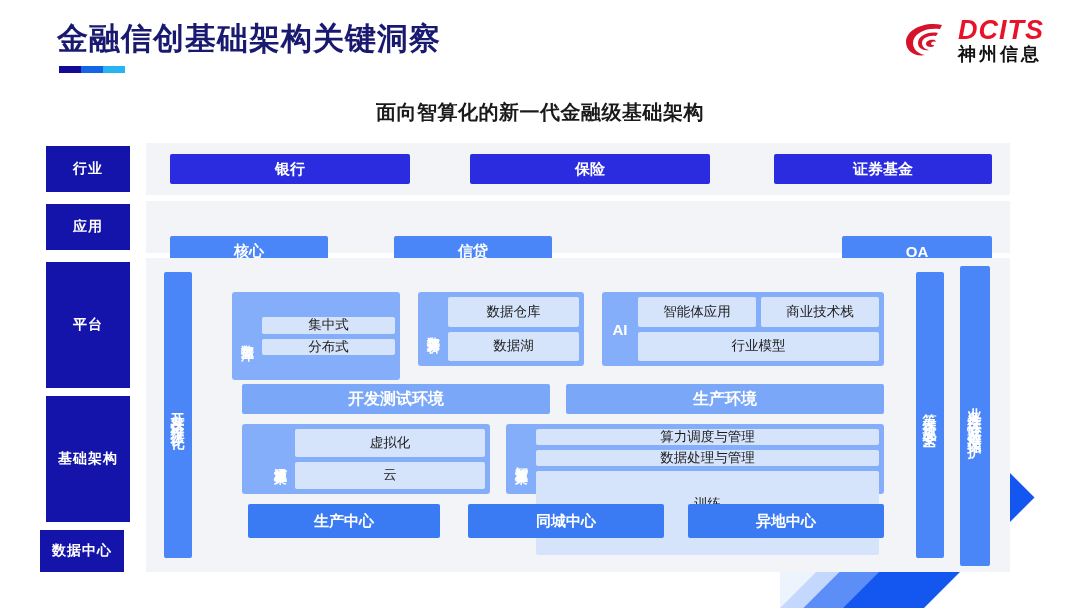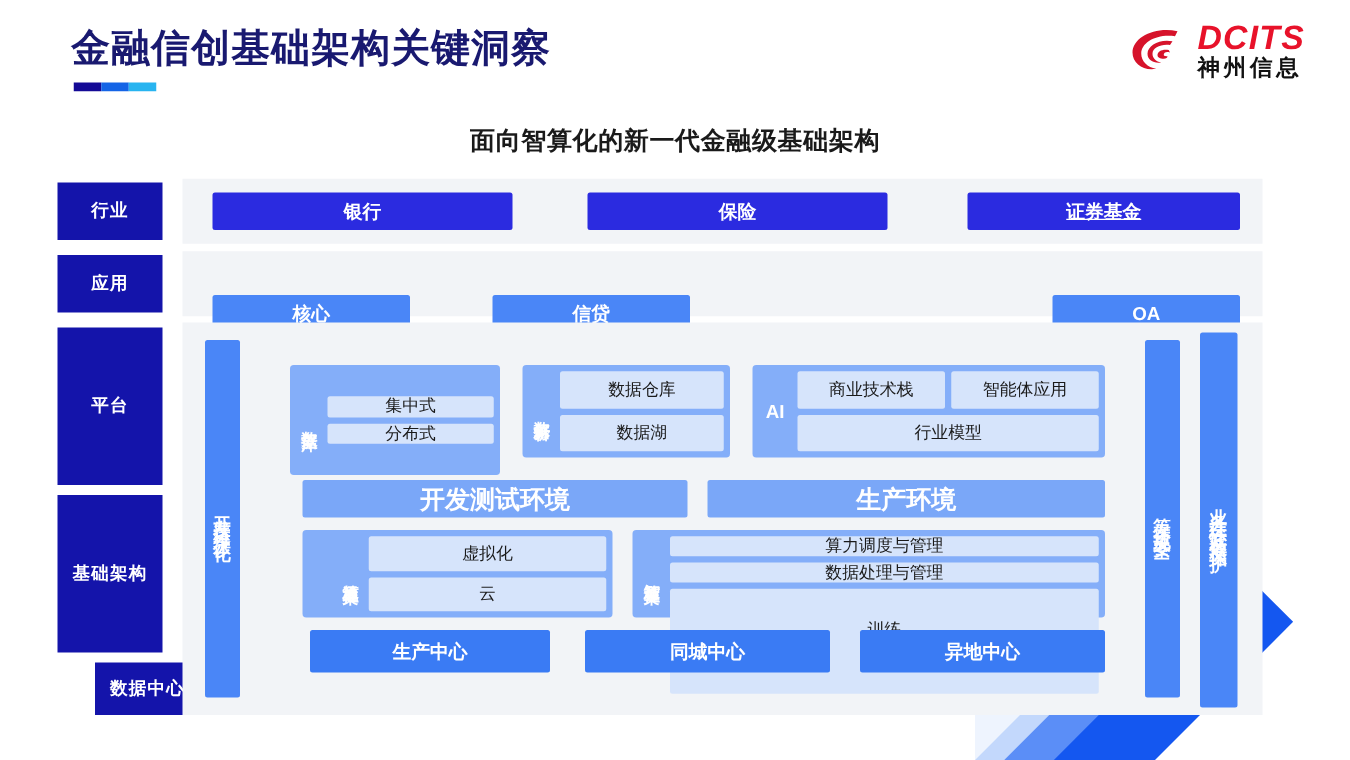--- a/index.html
+++ b/index.html
@@ -49,21 +49,21 @@
   }
   .rail-box {
     background: #1414aa; color: #ffffff; font-weight: bold; font-size: 14px;
     display: flex; align-items: center; justify-content: center; letter-spacing: 1px;
     width: 84px;
   }
   #rail-industry  { position:absolute; left:46px; top:146px; height:46px; }
   #rail-app       { position:absolute; left:46px; top:204px; height:46px; }
   #rail-platform  { position:absolute; left:46px; top:262px; height:126px; }
   #rail-infra     { position:absolute; left:46px; top:396px; height:126px; }
-  #rail-dc        { position:absolute; left:40px; top:530px; height:42px;margin-left:36px; }
+  #rail-dc        { position:absolute; left:40px; top:530px; height:42px; }
 
   
   .band {
     position: absolute; left: 146px; width: 864px;
     background: #f2f4f7;
     display: flex; align-items: center;
   }
   #band-industry { top: 143px; height: 52px; }
   #band-app      { top: 201px; height: 52px; }
 
@@ -109,21 +109,21 @@
     border-radius: 2px; text-align: center; line-height: 1.2;
   }
 
   #grp-db       { left: 232px; top: 292px; width: 168px; height: 88px; align-items: center; }
   #grp-da       { left: 418px; top: 292px; width: 166px; height: 74px; }
   #grp-ai       { left: 602px; top: 292px; width: 282px; height: 74px; }
   #grp-ai .group-label { font-size: 15px; letter-spacing: 0; writing-mode: horizontal-tb; width: 26px; }
 
   .envbar {
     position: absolute; height: 30px; background: #7aa7f8; color: #fff;
-    font-weight: bold; font-size: 20px; border-radius: 2px;
+    font-weight: bold; font-size: 16px; border-radius: 2px;
     display: flex; align-items: center; justify-content: center;
   }
   #env-dev  { left: 242px; top: 384px; width: 308px; }
   #env-prod { left: 566px; top: 384px; width: 318px; text-align: right; }
 
   #grp-gen  { left: 242px; top: 424px; width: 248px; height: 70px; padding-left: 28px; }
   #grp-int  { left: 506px; top: 424px; width: 378px; height: 70px; }
   #grp-int .group-body { flex-direction: column; }
   .int-left { flex: 1; display: flex; flex-direction: column; gap: 5px; }
   .chip-ti  { flex: 0 0 84px; background:#d6e4fb; color:#1a1a1a; font-size:13.5px;
@@ -177,21 +177,21 @@
 
 <div class="rail-box" id="rail-industry">行业</div>
 <div class="rail-box" id="rail-app">应用</div>
 <div class="rail-box" id="rail-platform">平台</div>
 <div class="rail-box" id="rail-infra">基础架构</div>
 <div class="rail-box" id="rail-dc">数据中心</div>
 
 <div class="band" id="band-industry">
   <div class="pill pill-ind" style="position:absolute;left:24px;width:240px;">银行</div>
   <div class="pill pill-ind" style="position:absolute;left:324px;width:240px;">保险</div>
-  <div class="pill pill-ind" style="position:absolute;left:628px;width:218px;text-decoration:underline;">证券基金</div>
+  <div class="pill pill-ind" style="position:absolute;left:628px;width:218px;">证券基金</div>
 </div>
 
 <div class="band" id="band-app">
   <div class="pill pill-app" style="position:absolute;left:24px;width:158px;">核心</div>
   <div class="pill pill-app" style="position:absolute;left:248px;width:158px;">信贷</div>
   <div class="pill pill-app" style="position:absolute;left:696px;width:150px;">OA</div>
 </div>
 
 <div class="panel"></div>
 
@@ -220,22 +220,22 @@
     <div class="group-row">
         <div class="chip">数据湖</div>
       </div>
   </div>
 </div>
 
 <div class="group" id="grp-ai">
   <div class="group-label">AI</div>
   <div class="group-body">
     <div class="group-row">
+      <div class="chip">智能体应用</div>
       <div class="chip">商业技术栈</div>
-      <div class="chip">智能体应用</div>
     </div>
     <div class="group-row">
       <div class="chip">行业模型</div>
     </div>
   </div>
 </div>
 
 <div class="envbar" id="env-dev">开发测试环境</div>
 <div class="envbar" id="env-prod">生产环境</div>
 

